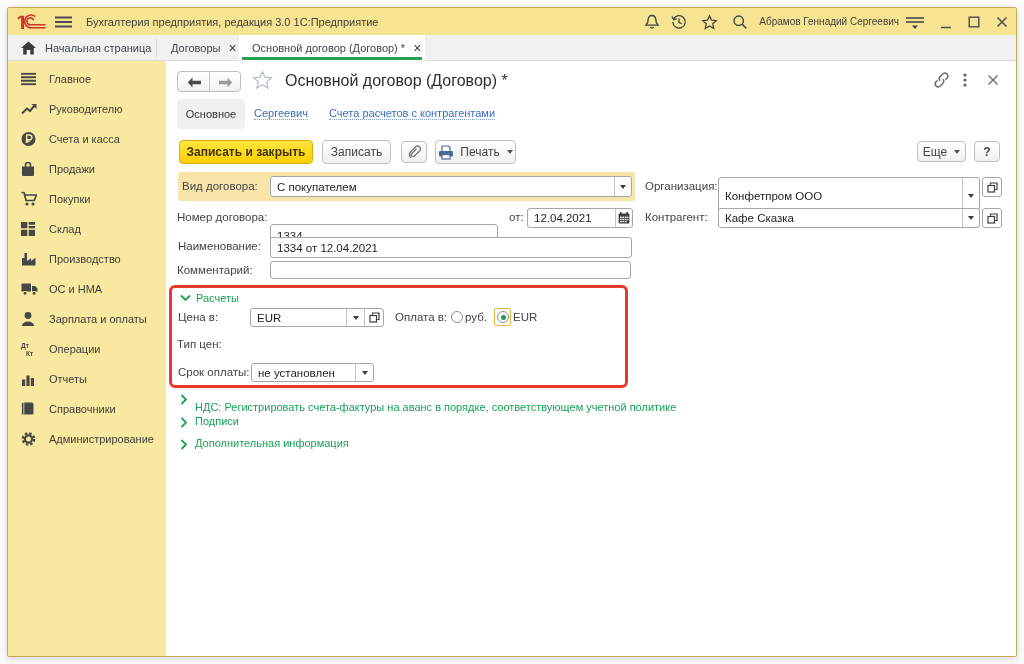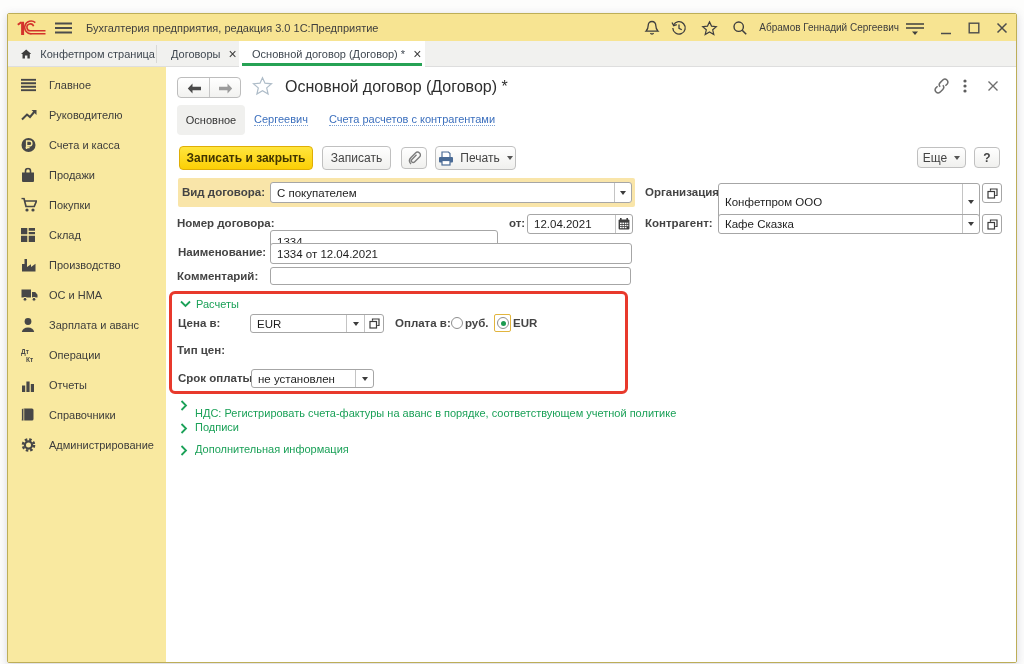--- a/index.html
+++ b/index.html
@@ -1,16 +1,16 @@
 <!DOCTYPE html>
 <html><head><meta charset="utf-8">
 <style>
 * { margin:0; padding:0; box-sizing:border-box; }
 html,body { width:1024px; height:664px; background:#fdfdfc; font-family:"Liberation Sans",sans-serif; overflow:hidden; }
-#win { position:absolute; left:7px; top:7px; width:1010px; height:650px; background:#fff; border:1px solid #bdae58; border-radius:2px; box-shadow:0 2px 9px rgba(110,110,150,.28); overflow:hidden;margin-top:6px; }
+#win { position:absolute; left:7px; top:7px; width:1010px; height:650px; background:#fff; border:1px solid #bdae58; border-radius:2px; box-shadow:0 2px 9px rgba(110,110,150,.28); overflow:hidden; }
 .abs { position:absolute; }
 
 #topbar { position:absolute; left:0; top:0; width:100%; height:27px; background:#f7e492; z-index:6; }
 #topbar .ttl { position:absolute; left:78px; top:1px; height:26px; line-height:26px; font-size:11px; color:#3e3e3e; }
 #topbar .uname { position:absolute; right:117px; top:1px; height:26px; line-height:26px; font-size:10px; color:#3e3e3e; }
 
 #tabbar { position:absolute; left:0; top:27px; width:100%; height:26px; background:#f1f1ef; border-bottom:1px solid #dedede; z-index:5; }
 .tab { position:absolute; top:0; height:26px; font-size:11px; color:#3f4750; display:flex; align-items:center; white-space:nowrap; overflow:hidden; }
 .tabsep { position:absolute; top:4px; height:18px; width:1px; background:#d8d8d6; }
 #tab3 { background:#fff; }
@@ -27,21 +27,21 @@
 #navbtns { position:absolute; left:11px; top:12px; width:64px; height:21px; border:1px solid #bdbdbd; border-radius:4px; background:linear-gradient(#fff,#f2f2f0); }
 #navbtns .div { position:absolute; left:50%; top:0; width:1px; height:100%; background:#c6c6c6; }
 #pgtitle { position:absolute; left:119px; top:13px; font-size:16px; line-height:18px; color:#2e2e2e; white-space:nowrap; }
 
 #pill { position:absolute; left:11px; top:40px; width:68px; height:30px; background:#f0f0ee; border-radius:4px; font-size:11px; color:#333; display:flex; align-items:center; justify-content:center; }
 .flink { position:absolute; top:48px; font-size:11px; color:#3b6fbd; border-bottom:1px dotted #7ba0d4; white-space:nowrap; }
 
 .btn { position:absolute; border:1px solid #c0c0c0; border-radius:4px; background:linear-gradient(#ffffff,#f0f0ee); font-size:12px; color:#444; display:flex; align-items:center; justify-content:center; white-space:nowrap; }
 #bsave { border:1px solid #dfae06; background:linear-gradient(#ffe53e,#fccf05); font-weight:bold; color:#403500; }
 
-.lbl { position:absolute; font-size:11.5px; color:#444; white-space:nowrap;font-weight:bold; }
+.lbl { position:absolute; font-size:11.5px; color:#444; white-space:nowrap; }
 .fld { position:absolute; background:#fff; border:1px solid #a6a6a6; border-radius:3px; font-size:11.5px; color:#1e1e1e; display:flex; align-items:center; }
 .fld .tx { padding-left:6px; flex:1 1 auto; white-space:nowrap; overflow:hidden; }
 .seg { flex:0 0 auto; height:100%; border-left:1px solid #c4c4c4; display:flex; align-items:center; justify-content:center; }
 .caret { width:0; height:0; border-left:3.5px solid transparent; border-right:3.5px solid transparent; border-top:4px solid #3c3c3c; }
 .opbtn { position:absolute; background:#fff; border:1px solid #a6a6a6; border-radius:3px; display:flex; align-items:center; justify-content:center; }
 
 .grn { position:absolute; font-size:11px; color:#1ba158; white-space:nowrap; }
 #redbox { position:absolute; left:3px; top:226px; width:459px; height:103px; border:3px solid #e8392c; border-radius:6px; }
 .radio { position:absolute; width:12px; height:12px; border:1px solid #8e8e8e; border-radius:50%; background:#fff; }
 </style></head>
@@ -94,21 +94,21 @@
       </svg>
     <svg class="abs" style="left:988px;top:8px" width="12" height="12" viewBox="0 0 12 12">
         <path d="M1.5,1.5 L10.5,10.5 M10.5,1.5 L1.5,10.5" stroke="#4c4c4c" stroke-width="1.5"></path>
       </svg>
   </div>
   <div id="tabbar">
     <div class="tab" style="left:0;width:147px;">
       <svg style="margin-left:13px" width="15" height="14" viewBox="0 0 15 14">
           <path d="M7.5,0.5 L15,7 L12.8,7 L12.8,13.5 L9.3,13.5 L9.3,9 L5.7,9 L5.7,13.5 L2.2,13.5 L2.2,7 L0,7 Z" fill="#3c3c3c"></path>
         </svg>
-      <span style="margin-left:9px">Конфетпром страница</span>
+      <span style="margin-left:9px">Начальная страница</span>
     </div>
     <div class="tabsep" style="left:148px"></div>
     <div class="tab" style="left:148px;width:83px;">
         <span style="margin-left:15px">Договоры</span>
         <span class="tabx">×</span>
       </div>
     <div class="tab" id="tab3" style="left:231px;width:186px;">
         <span style="margin-left:13px">Основной договор (Договор) *</span>
         <span class="tabx">×</span>
         <div class="gline"></div>
@@ -171,21 +171,21 @@
           <circle cx="4" cy="10.8" r="1.9" fill="#474747" stroke="#f9e9a0"></circle>
           <circle cx="13" cy="10.8" r="1.9" fill="#474747" stroke="#f9e9a0"></circle>
         </svg>
         <span class="t">ОС и НМА</span>
       </div>
     <div class="sbitem" style="top:245px">
         <svg width="14" height="15" viewBox="0 0 14 15">
           <circle cx="7" cy="4" r="3.4" fill="#474747"></circle>
           <path d="M0.8,14.5 a6.3,5.5 0 0 1 12.4,0 Z" fill="#474747"></path>
         </svg>
-        <span class="t">Зарплата и аванс</span>
+        <span class="t">Зарплата и оплаты</span>
       </div>
     <div class="sbitem" style="top:275px">
         <svg width="16" height="15" viewBox="0 0 16 15">
           <text x="0" y="6.5" font-size="6.5" font-weight="bold" fill="#474747" font-family="Liberation Sans">Дт</text>
           <text x="5" y="14" font-size="6.5" font-weight="bold" fill="#474747" font-family="Liberation Sans">Кт</text>
         </svg>
         <span class="t">Операции</span>
       </div>
     <div class="sbitem" style="top:305px">
         <svg width="14" height="14" viewBox="0 0 14 14">

